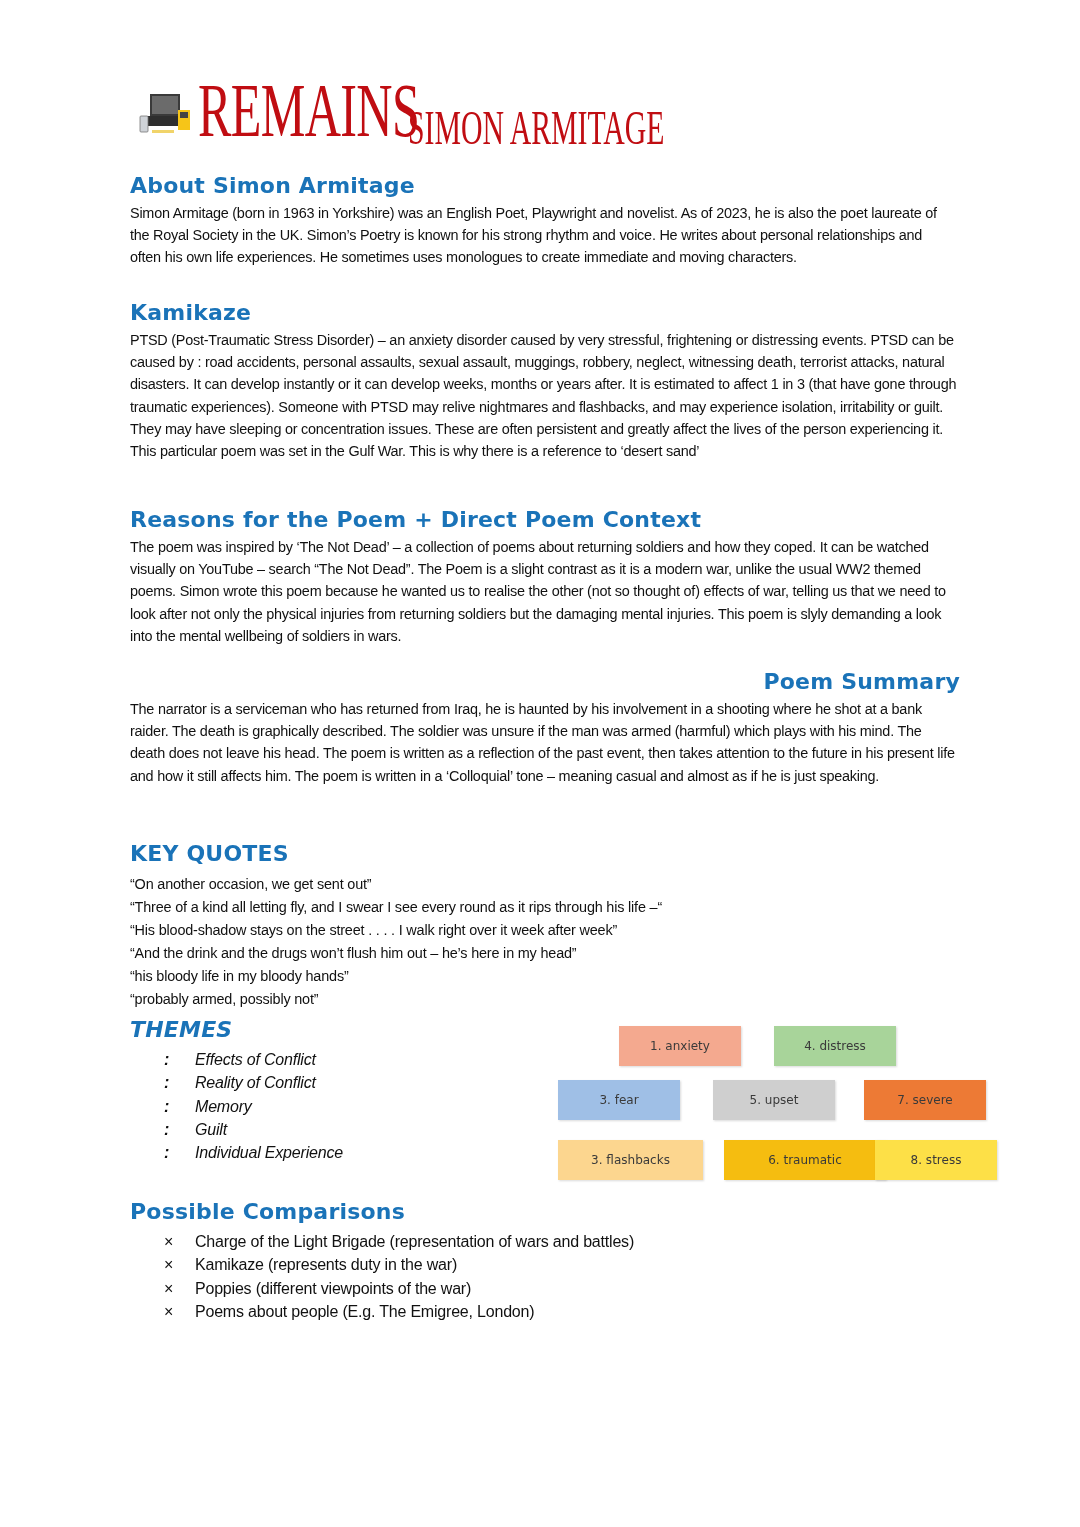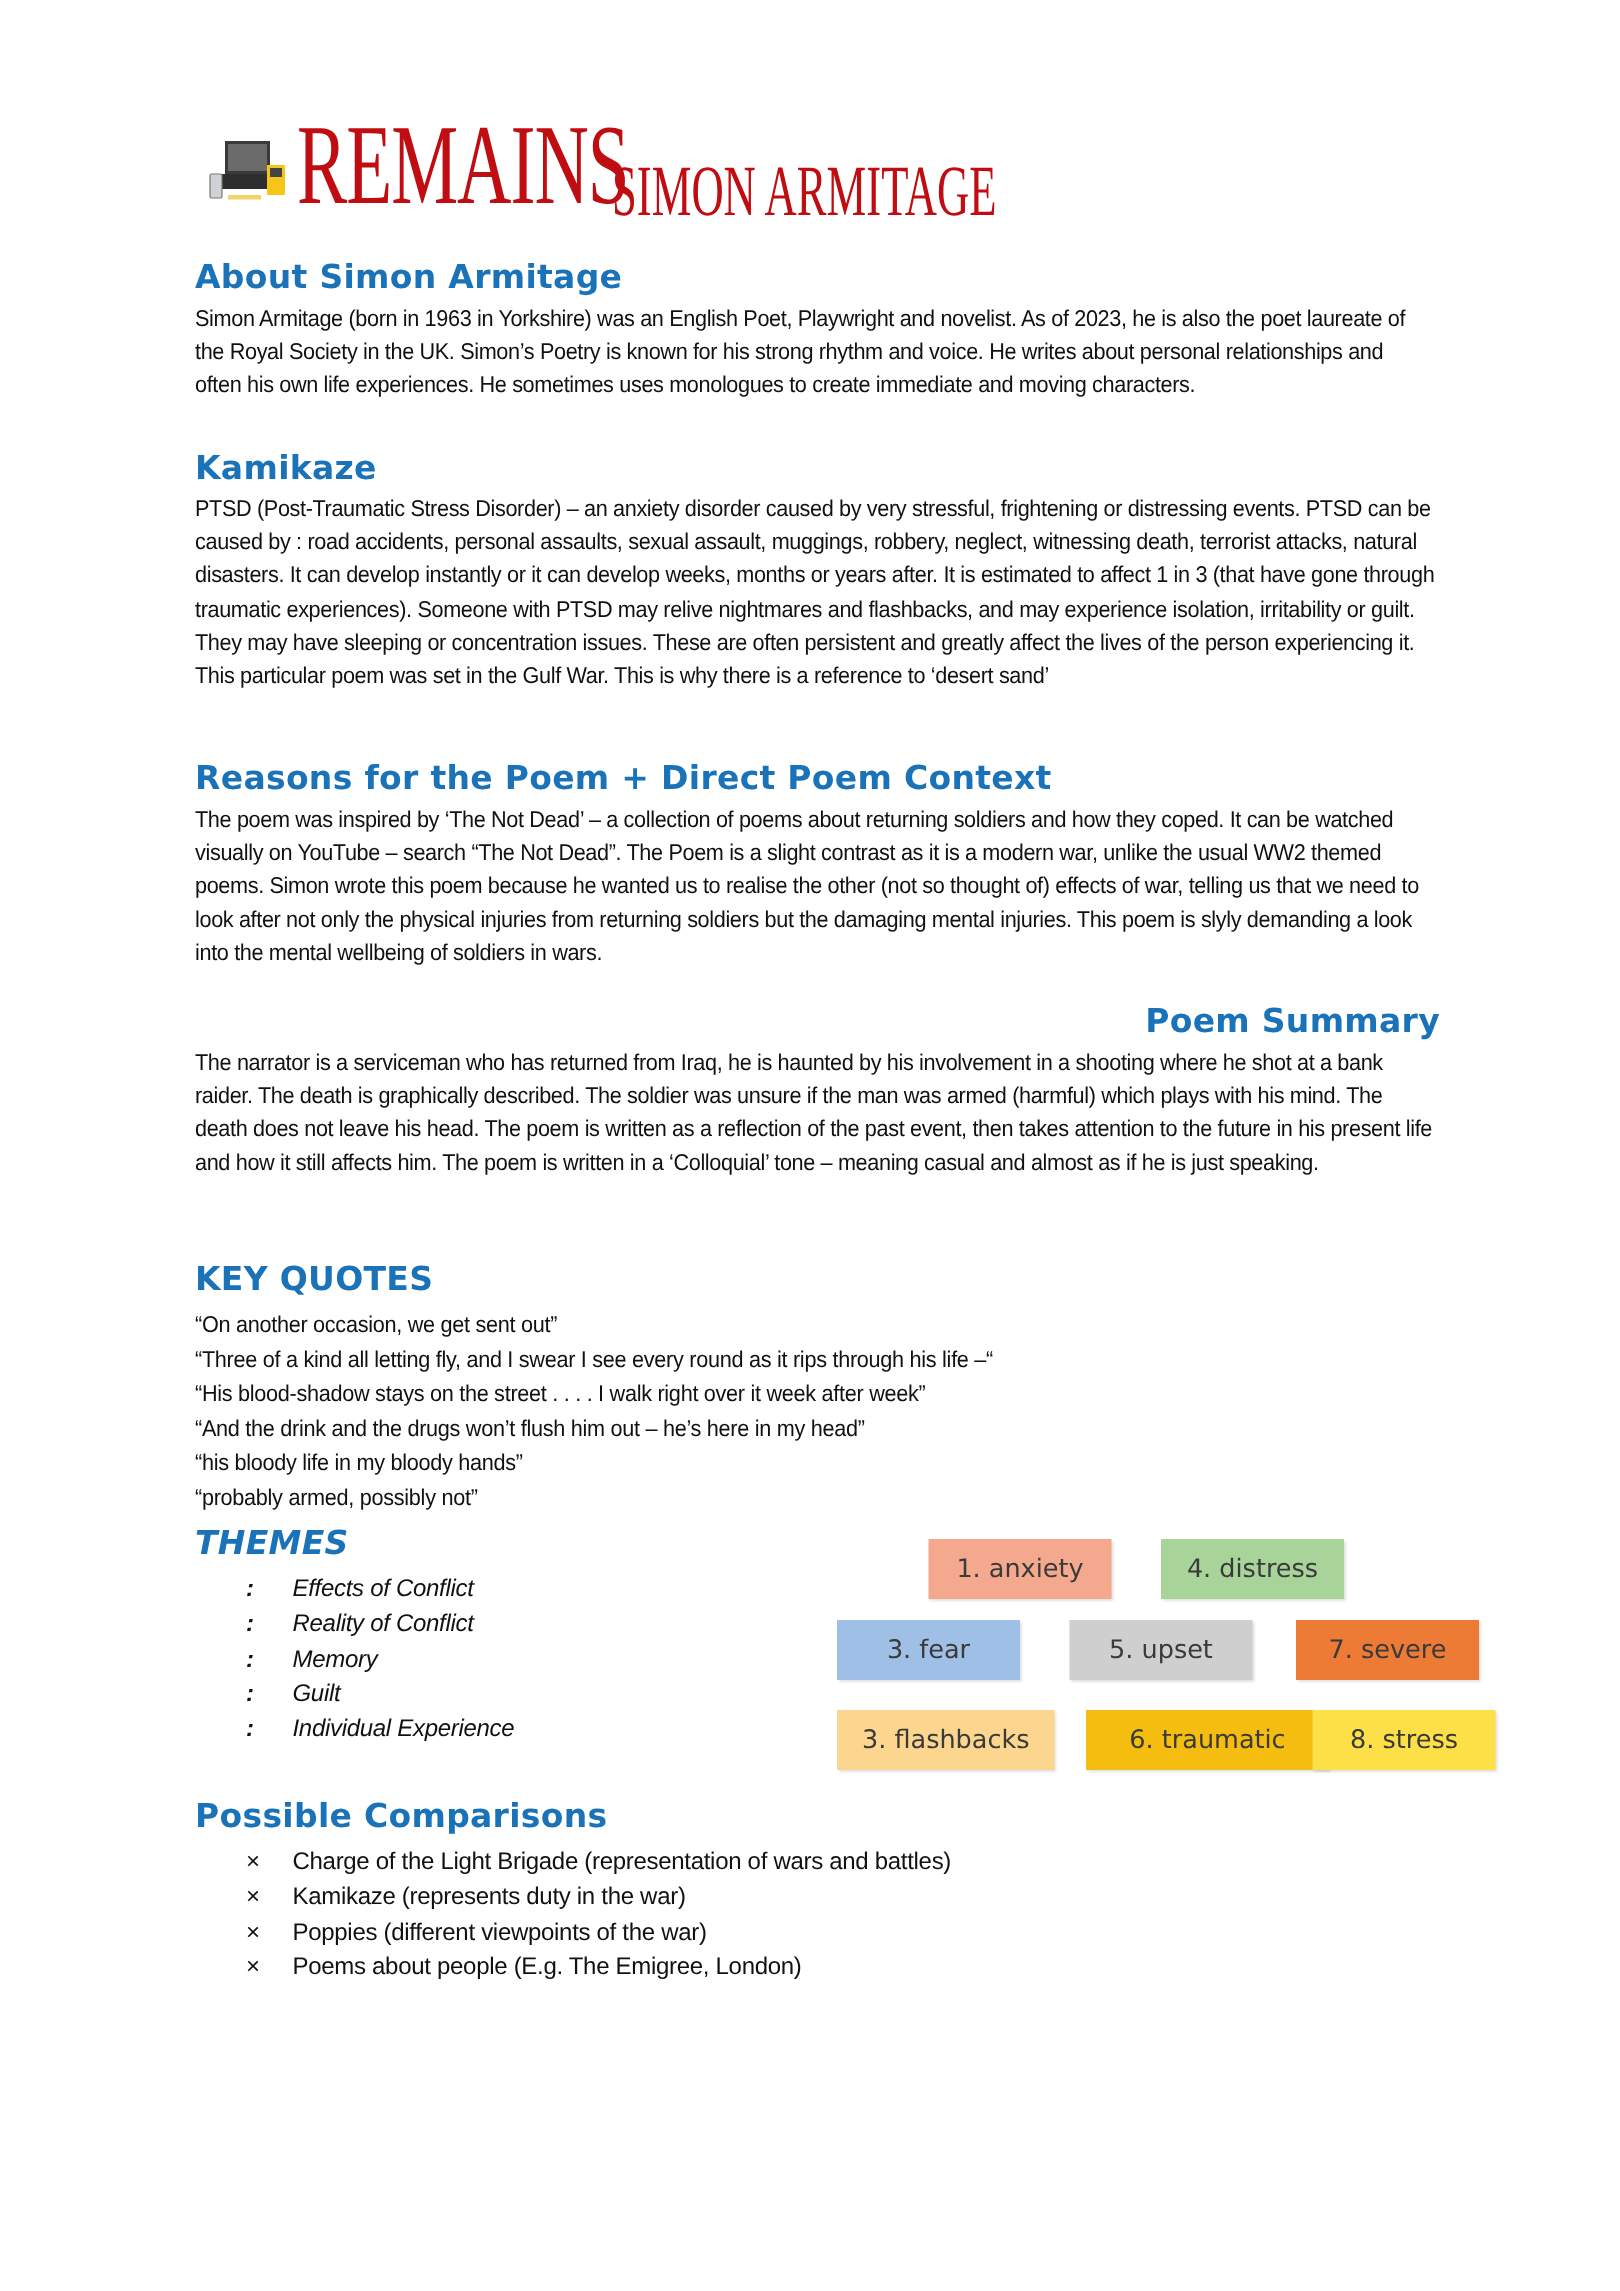--- a/index.html
+++ b/index.html
@@ -26,21 +26,21 @@
             letter-spacing: -0.2px; transform: scaleX(0.95); transform-origin: left top; }
   .quotes li { white-space: nowrap; }
 
   .bullets { list-style: none; margin: 4px 0 0 34px; padding: 0; font-size: 16px; line-height: 23.3px;
              letter-spacing: -0.2px; }
   .bullets li { display: flex; white-space: nowrap; }
   .bullets .mark { width: 31px; display: inline-block; font-weight: bold; }
   .bullets.x .mark { font-weight: normal; }
 
   .box { position: absolute; width: 122px; height: 40px; display: flex; align-items: center;
-         justify-content: center; font-size: 17px; color: #3a3a3a; font-family: "DejaVu Sans", sans-serif;
+         justify-content: center; font-size: 12px; color: #3a3a3a; font-family: "DejaVu Sans", sans-serif;
          box-shadow: 1px 1px 2px rgba(0,0,0,0.15); }
 </style>
 </head>
 <body>
 
 <div class="page">
 
   <div class="title-row">
     <div class="logo">
       <svg width="56" height="56" viewBox="0 0 56 56">

